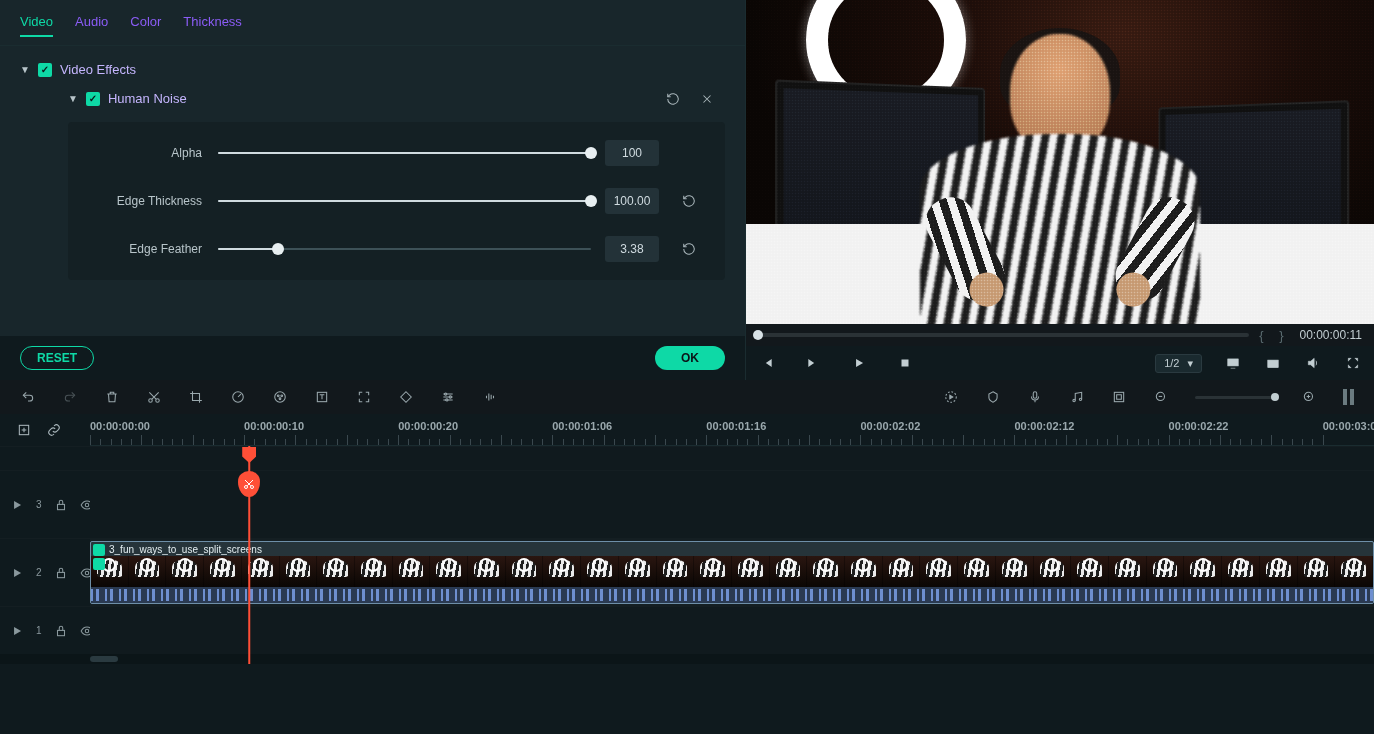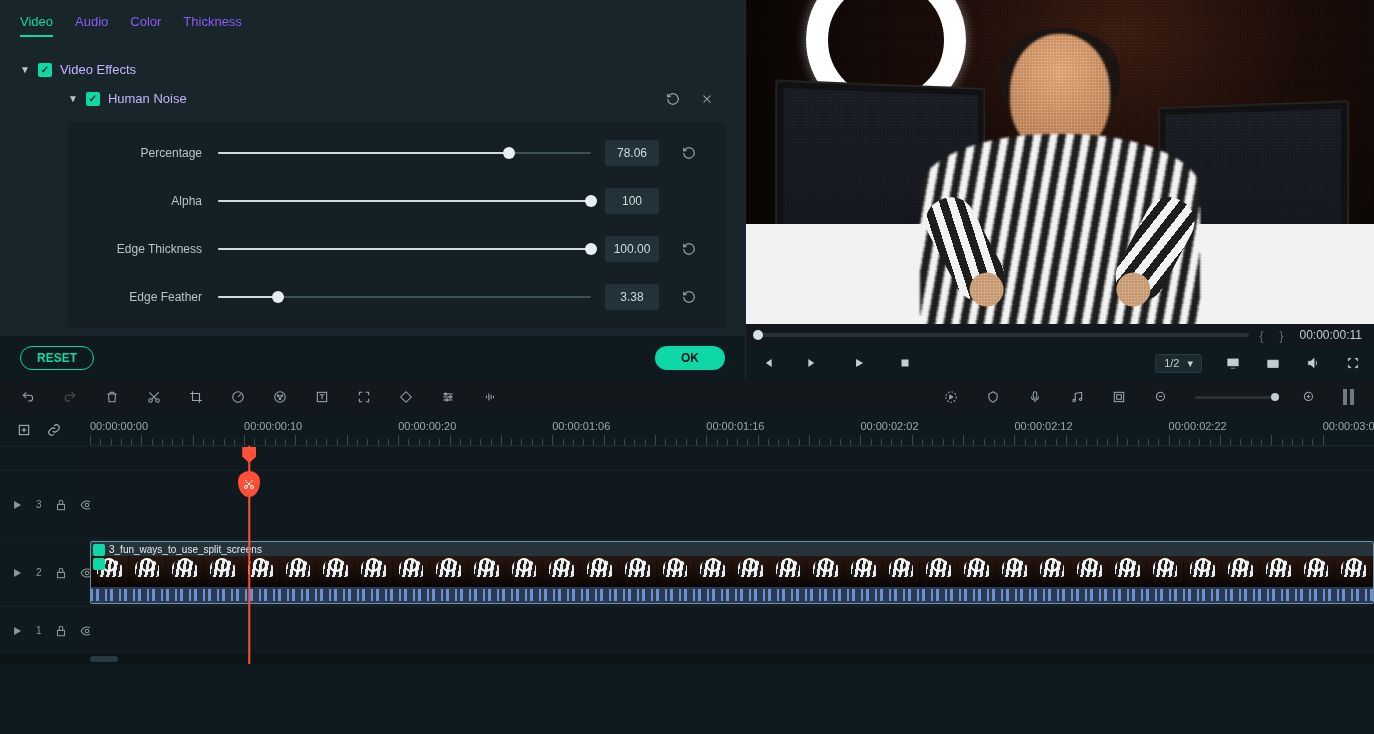--- a/index.html
+++ b/index.html
@@ -75,21 +75,21 @@
 
 .toolbar { height: 34px; background: #12181c; display: flex; align-items: center; padding: 0 20px; gap: 26px; }
 .toolbar-spacer { flex:1; }
 .toolbar .icon-btn { color: #9aa8ad; }
 .zoom-slider { width: 80px; height: 3px; background:#2a3236; border-radius:2px; position:relative; }
 .zoom-slider .dot { position:absolute; right:0; top:50%; transform:translate(50%,-50%); width:8px; height:8px; background:#c2ced2; border-radius:50%;}
 .bars { display:flex; gap:3px; }
 .bars span { width:4px; height:16px; background:#6b7b80; }
 
 .timeline { flex: 1; background: #0f1a1e; display: flex; flex-direction: column; position:relative; overflow:hidden;}
-.ruler-row { display:flex; height:32px; }
+.ruler-row { display:flex; height:32px;font-weight:bold; }
 .ruler-tools { width: 90px; display:flex; align-items:center; gap:14px; padding-left:16px; }
 .ruler { flex:1; position:relative; border-bottom:1px solid #1a2c30;}
 .ruler-major { position:absolute; top:6px; font-size:11px; color:#9aa8ad;}
 .tick { position:absolute; bottom:0; width:1px; height:6px; background:#3a484e;}
 .tick.major { height:10px; }
 
 .playhead-handle { position:absolute; top:0; width:14px; height:16px; background:#ff4f37; clip-path: polygon(0 0,100% 0,100% 60%,50% 100%,0 60%); transform:translateX(-50%); cursor:pointer; z-index:5;}
 .playhead-line { position:absolute; top:0; width:1.5px; background:#ff4f37; height:100%; transform:translateX(-50%); z-index:4; pointer-events:none;}
 .cut-badge { position:absolute; width:22px; height:26px; background:#ff4f37; border-radius:50% 50% 50% 50% / 40% 40% 60% 60%; transform:translateX(-50%); display:flex; align-items:center; justify-content:center; z-index:5;}
 .cut-badge svg { width:12px; height:12px; stroke:#fff; fill:none; stroke-width:2;}
@@ -150,38 +150,20 @@
               </span>
             <span class="icon-btn">
                 <svg viewBox="0 0 24 24">
                   <path d="M6 6l12 12M18 6L6 18"></path>
                 </svg>
               </span>
           </div>
         </div>
 
         <div class="params">
-          <div class="param-row">
-            <div class="param-label">Percentage</div>
-            <div class="slider-wrap">
-                <div class="slider-track">
-                  <div class="slider-fill" style="width:78.06%"></div>
-                  <div class="slider-thumb" style="left:78.06%"></div>
-                </div>
-              </div>
-            <input class="param-value" value="78.06" style="">
-            <div class="param-reset">
-                <span class="icon-btn">
-                  <svg viewBox="0 0 24 24">
-                    <path d="M3 12a9 9 0 1 0 3-6.7L3 8"></path>
-                    <path d="M3 3v5h5"></path>
-                  </svg>
-                </span>
-              </div>
-          </div>
           <div class="param-row">
             <div class="param-label">Alpha</div>
             <div class="slider-wrap">
                 <div class="slider-track">
                   <div class="slider-fill" style="width:100%"></div>
                   <div class="slider-thumb" style="left:100%"></div>
                 </div>
               </div>
             <input class="param-value" value="100" style="">
             <div class="param-reset"></div>

